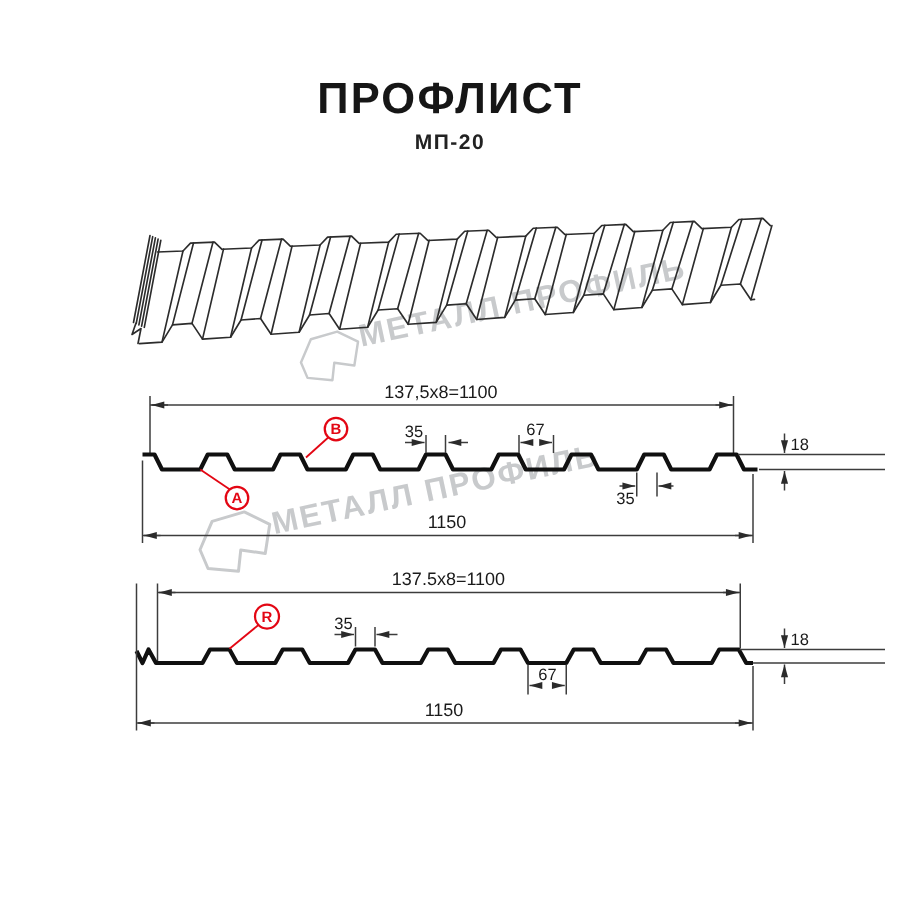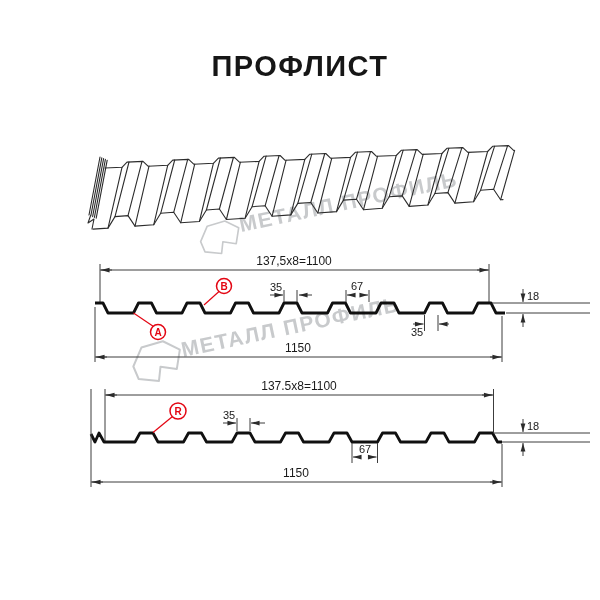--- a/index.html
+++ b/index.html
@@ -38,20 +38,21 @@
   text.mkt{font-family:"Liberation Sans",sans-serif;font-weight:bold;font-size:10px;
     fill:var(--red);text-anchor:middle;}
   .ldr{stroke:var(--red);stroke-width:1.2;fill:none;}
 </style>
 </head>
 <body>
 
 <div class="page">
 
   <div class="title">ПРОФЛИСТ</div>
+  <div class="subtitle">МП-20</div>
 
   <svg id="wm-logo-1" class="wm-logo" width="48" height="36" viewBox="0 0 56 44">
     <path d="M4,24 L14,6 L36,2 L52,12 L47,31 L31,27 L28,41 L8,37 Z"></path>
   </svg>
   <div id="wm-text-1" class="wm-text">МЕТАЛЛ ПРОФИЛЬ</div>
 
   <svg id="wm-logo-2" class="wm-logo" width="58" height="44" viewBox="0 0 56 44">
     <path d="M4,24 L14,6 L36,2 L52,12 L47,31 L31,27 L28,41 L8,37 Z"></path>
   </svg>
   <div id="wm-text-2" class="wm-text">МЕТАЛЛ ПРОФИЛЬ</div>

